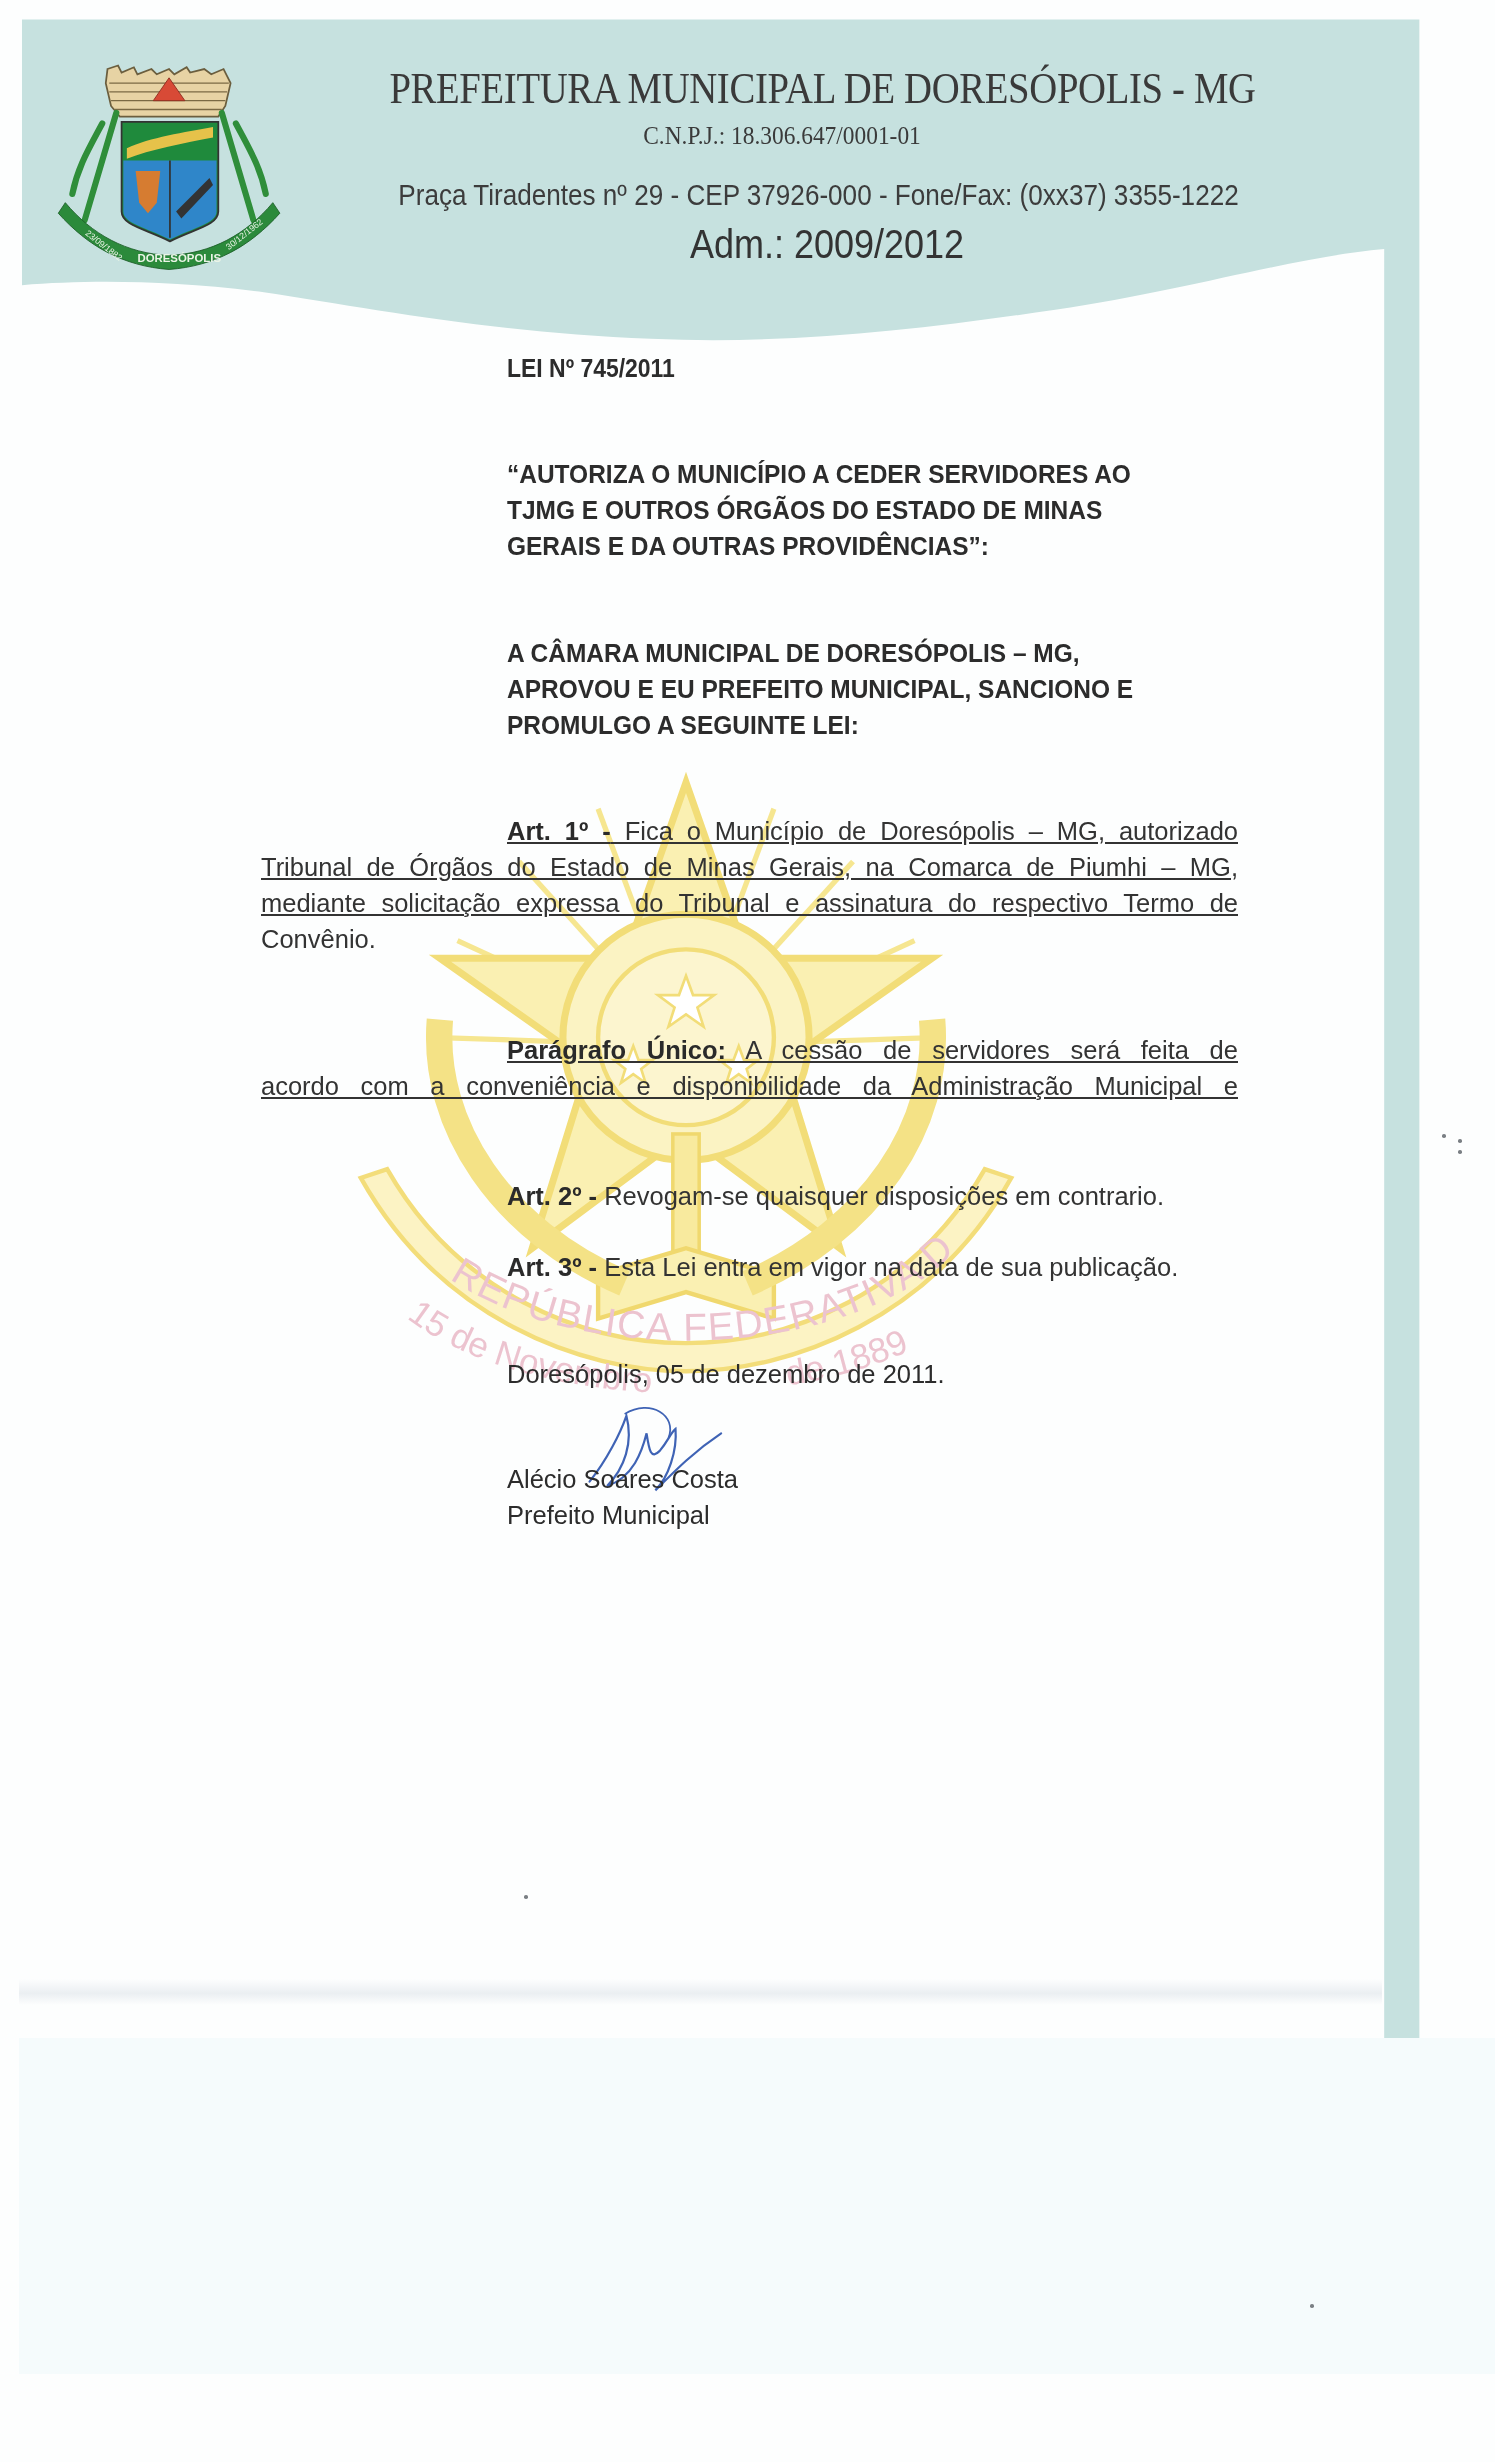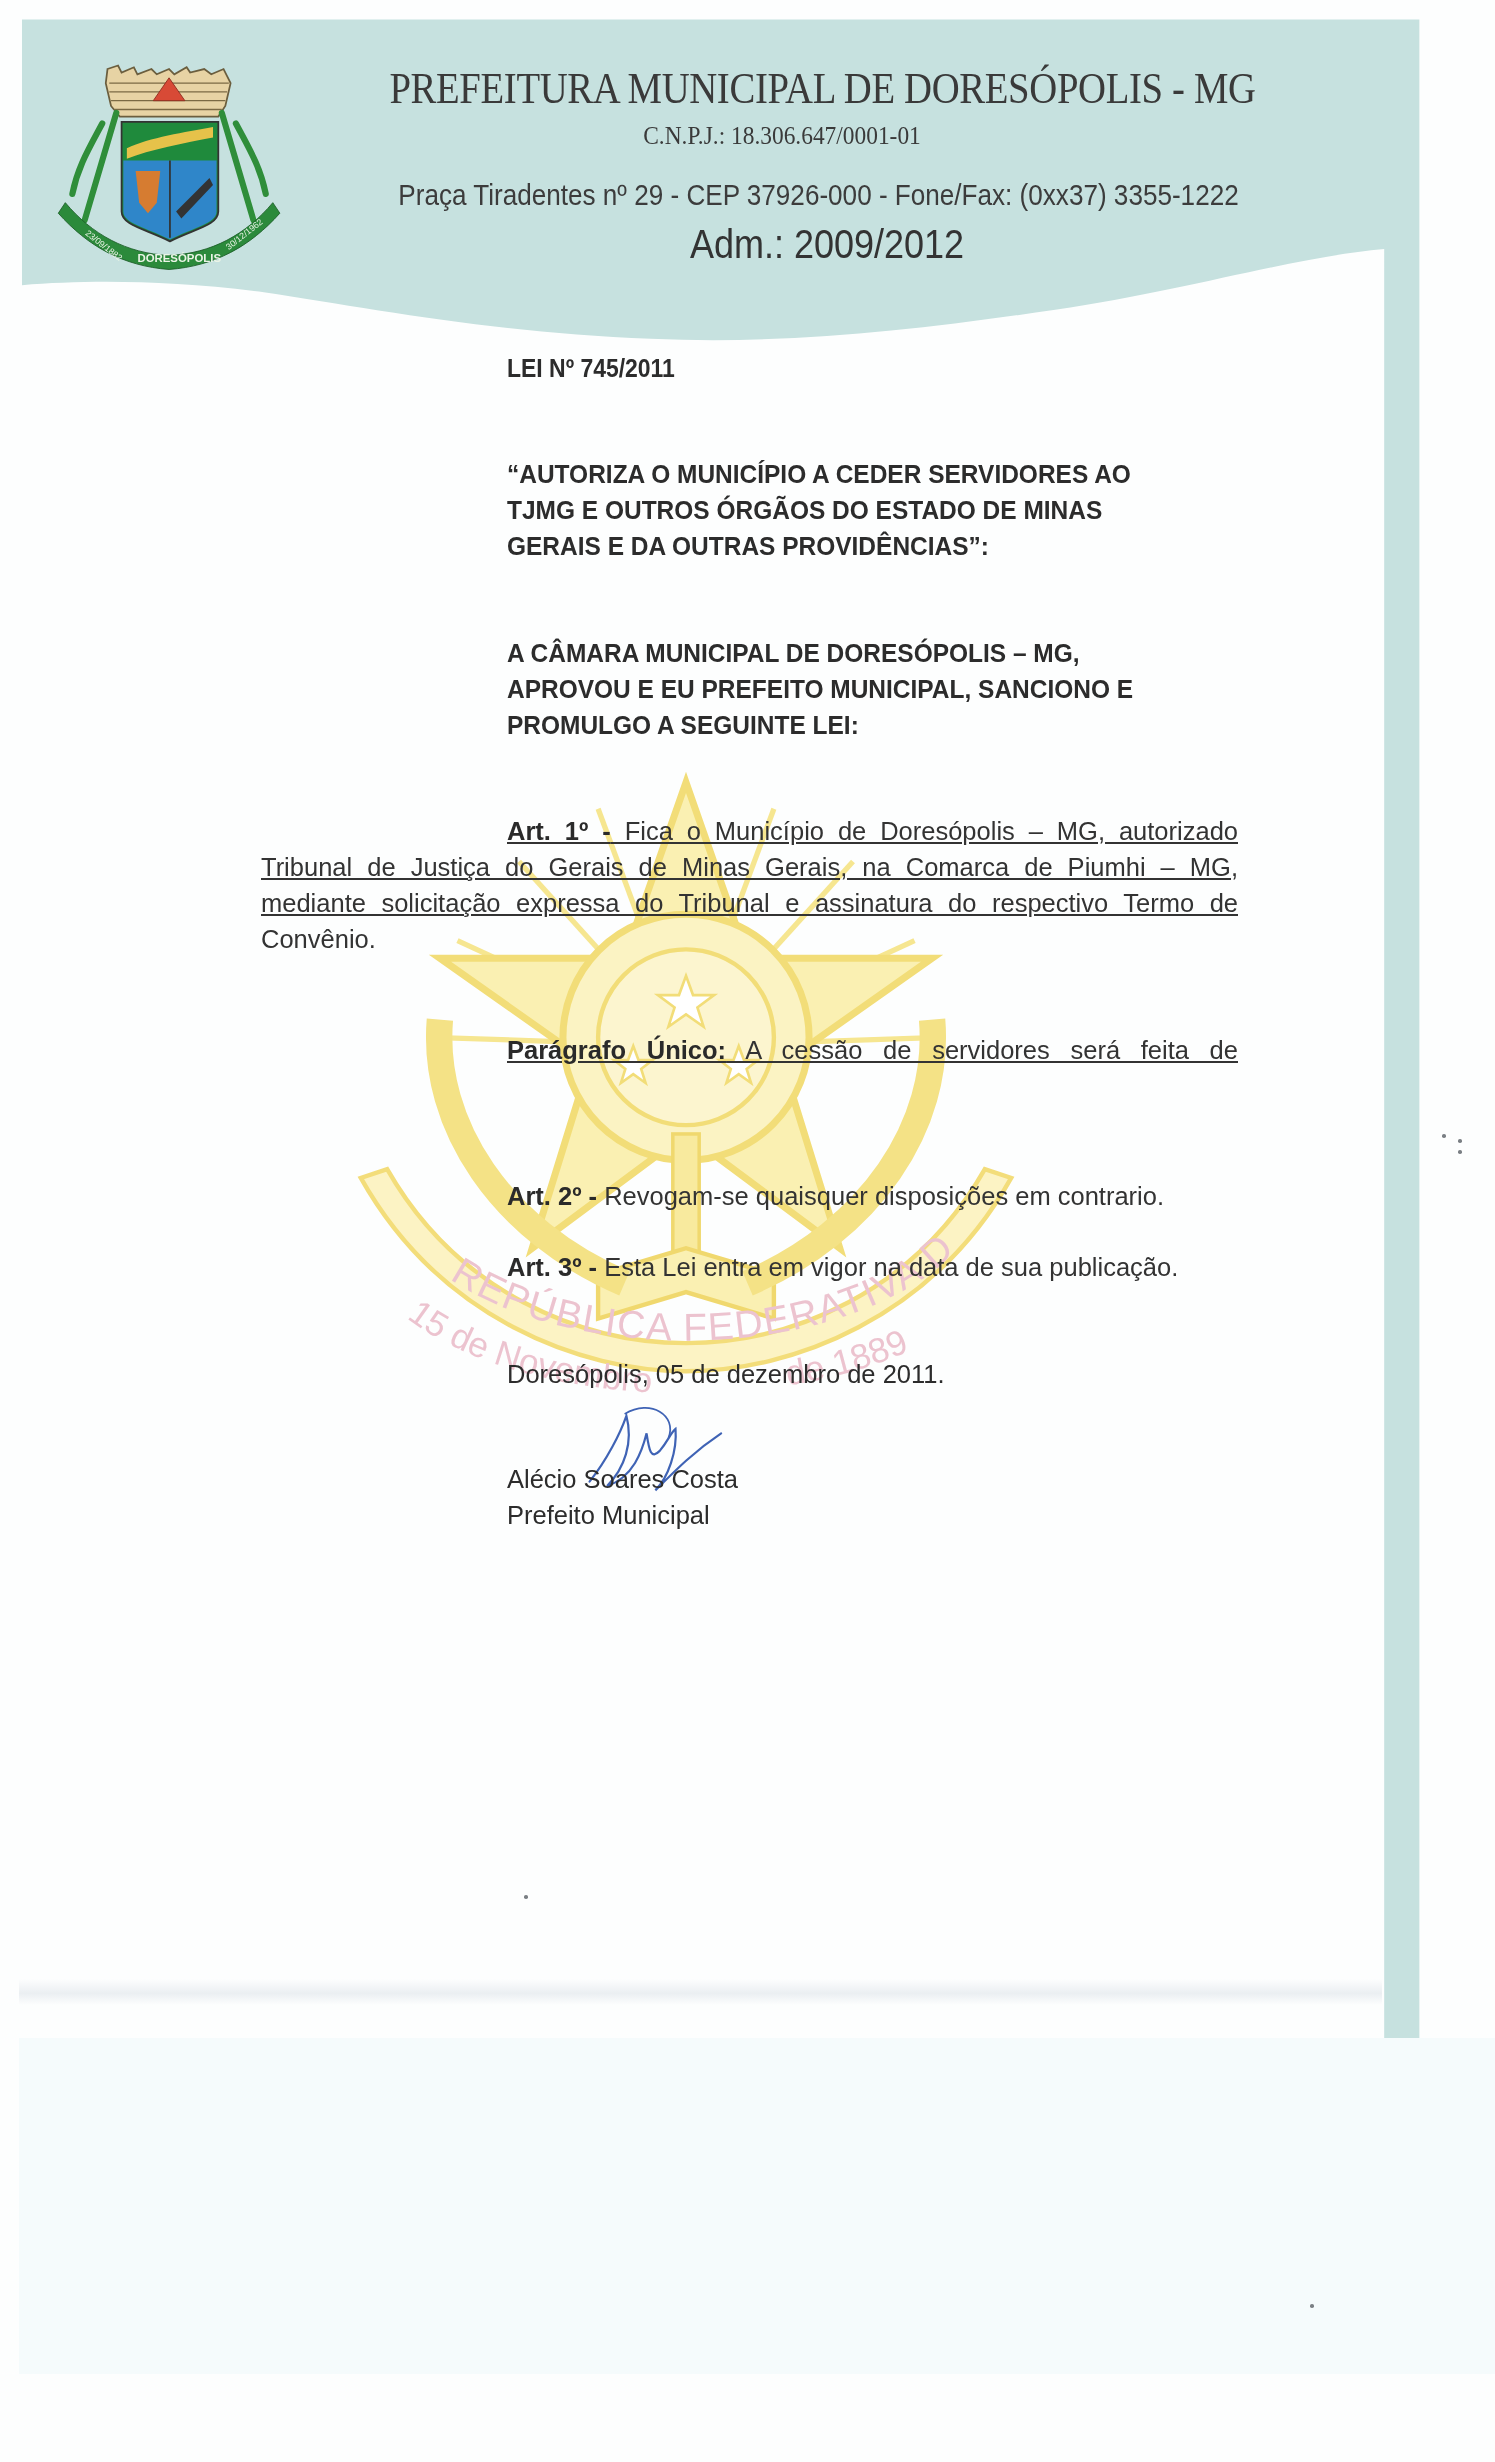--- a/index.html
+++ b/index.html
@@ -165,27 +165,28 @@
 </div>
 
 <div class="block-bold" style="top:635px">
   <div>A CÂMARA MUNICIPAL DE DORESÓPOLIS – MG,</div>
   <div>APROVOU E EU PREFEITO MUNICIPAL, SANCIONO E</div>
   <div>PROMULGO A SEGUINTE LEI:</div>
 </div>
 
 <div class="para" style="top:813px">
   <div class="line-just" style="padding-left:246px"><b>Art. 1º -</b><span> Fica o Município de Doresópolis – MG, autorizado</span></div>
-  <div class="line-just">Tribunal de Justiça do Gerais de Minas Gerais, na Comarca de Piumhi – MG,</div>
+  <div class="line-just">Tribunal de Órgãos do Estado de Minas Gerais, na Comarca de Piumhi – MG,</div>
   <div class="line-just">mediante solicitação expressa do Tribunal e assinatura do respectivo Termo de</div>
   <div class="line-last">Convênio.</div>
 </div>
 
 <div class="para" style="top:1032px">
   <div class="line-just" style="padding-left:246px"><b>Parágrafo Único:</b><span> A cessão de servidores será feita de</span></div>
+  <div class="line-just">acordo com a conveniência e disponibilidade da Administração Municipal e</div>
 </div>
 
 <div class="para" style="top:1178px">
   <div class="line-last" style="padding-left:246px"><b>Art. 2º -</b><span> Revogam-se quaisquer disposições em contrario.</span></div>
 </div>
 
 <div class="para" style="top:1249px">
   <div class="line-last" style="padding-left:246px"><b>Art. 3º -</b><span> Esta Lei entra em vigor na data de sua publicação.</span></div>
 </div>
 

